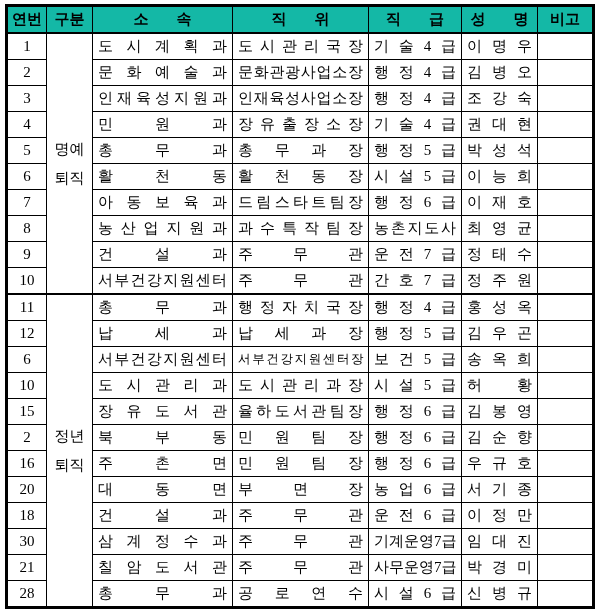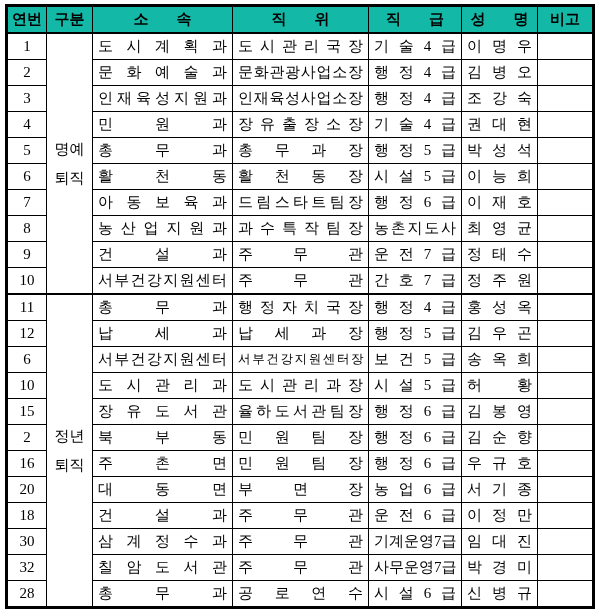--- a/index.html
+++ b/index.html
@@ -840,21 +840,21 @@
     <td class="c-name">
             <div class="dist">
               <span>임</span>
               <span>대</span>
               <span>진</span>
             </div>
           </td>
     <td class="c-note"></td>
   </tr>
         <tr>
-    <td class="c-no">32</td>
+    <td class="c-no">21</td>
     <td class="c-dept">
             <div class="dist">
               <span>칠</span>
               <span>암</span>
               <span>도</span>
               <span>서</span>
               <span>관</span>
             </div>
           </td>
     <td class="c-pos">

